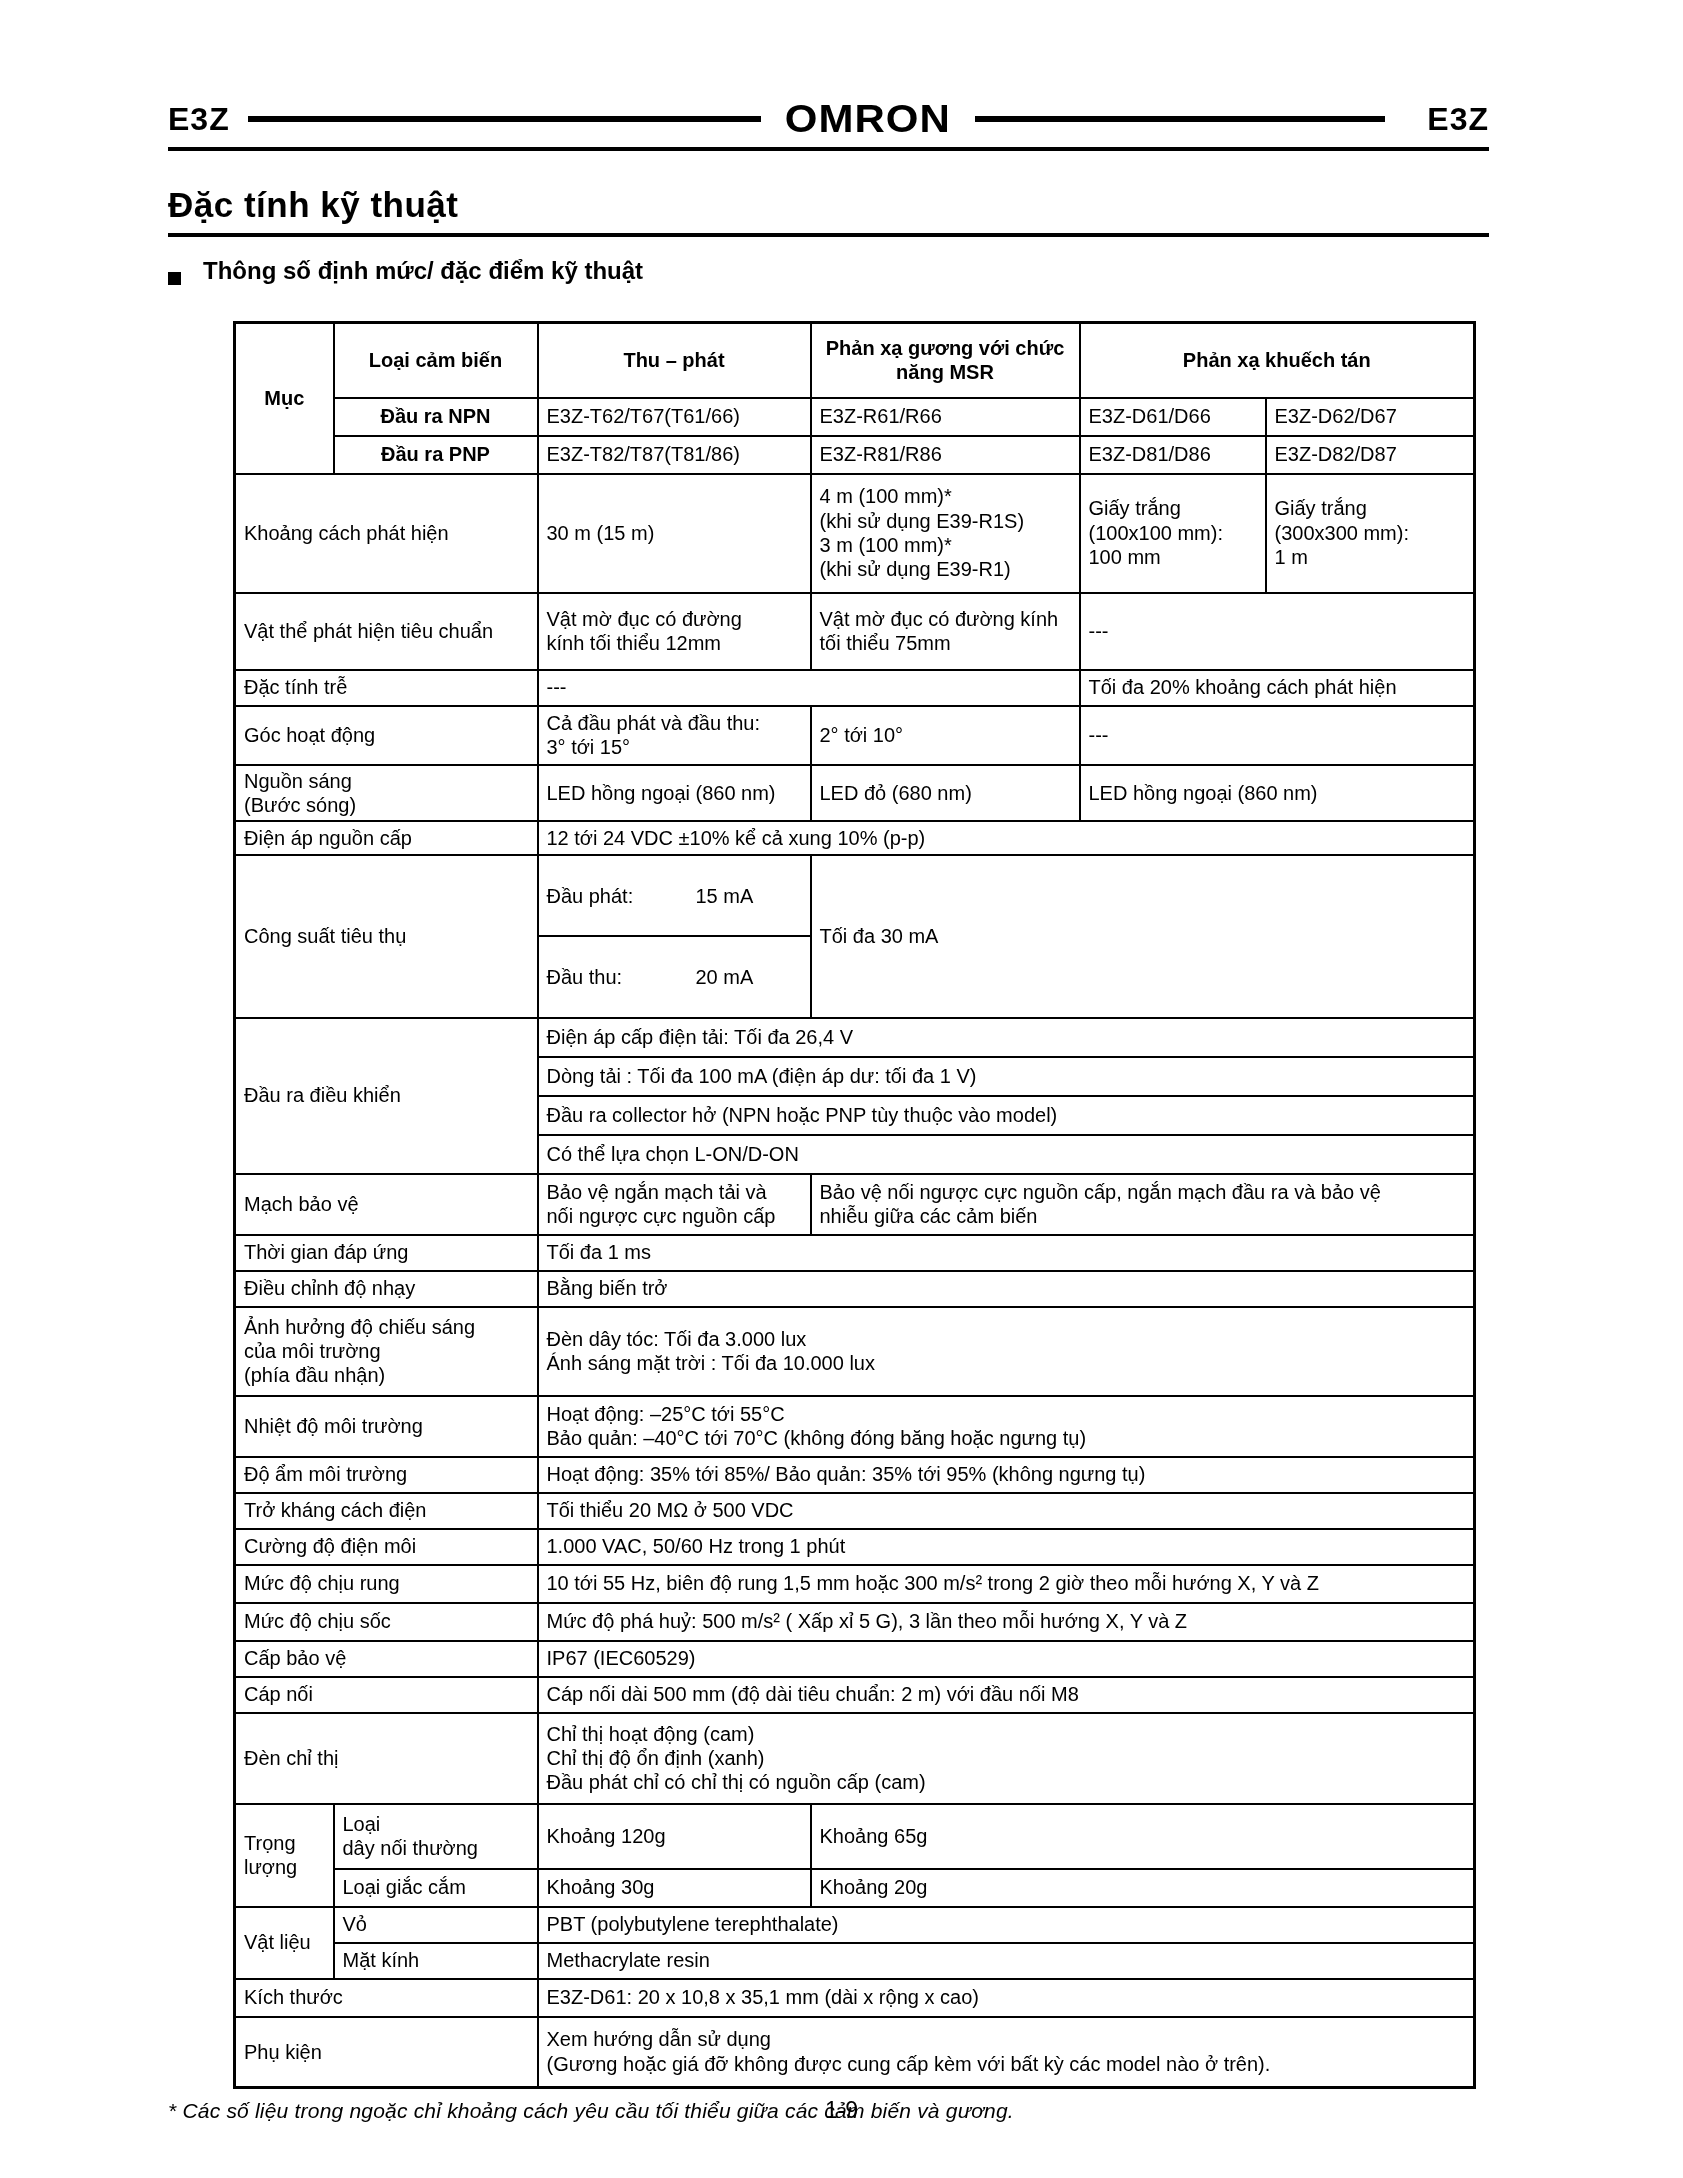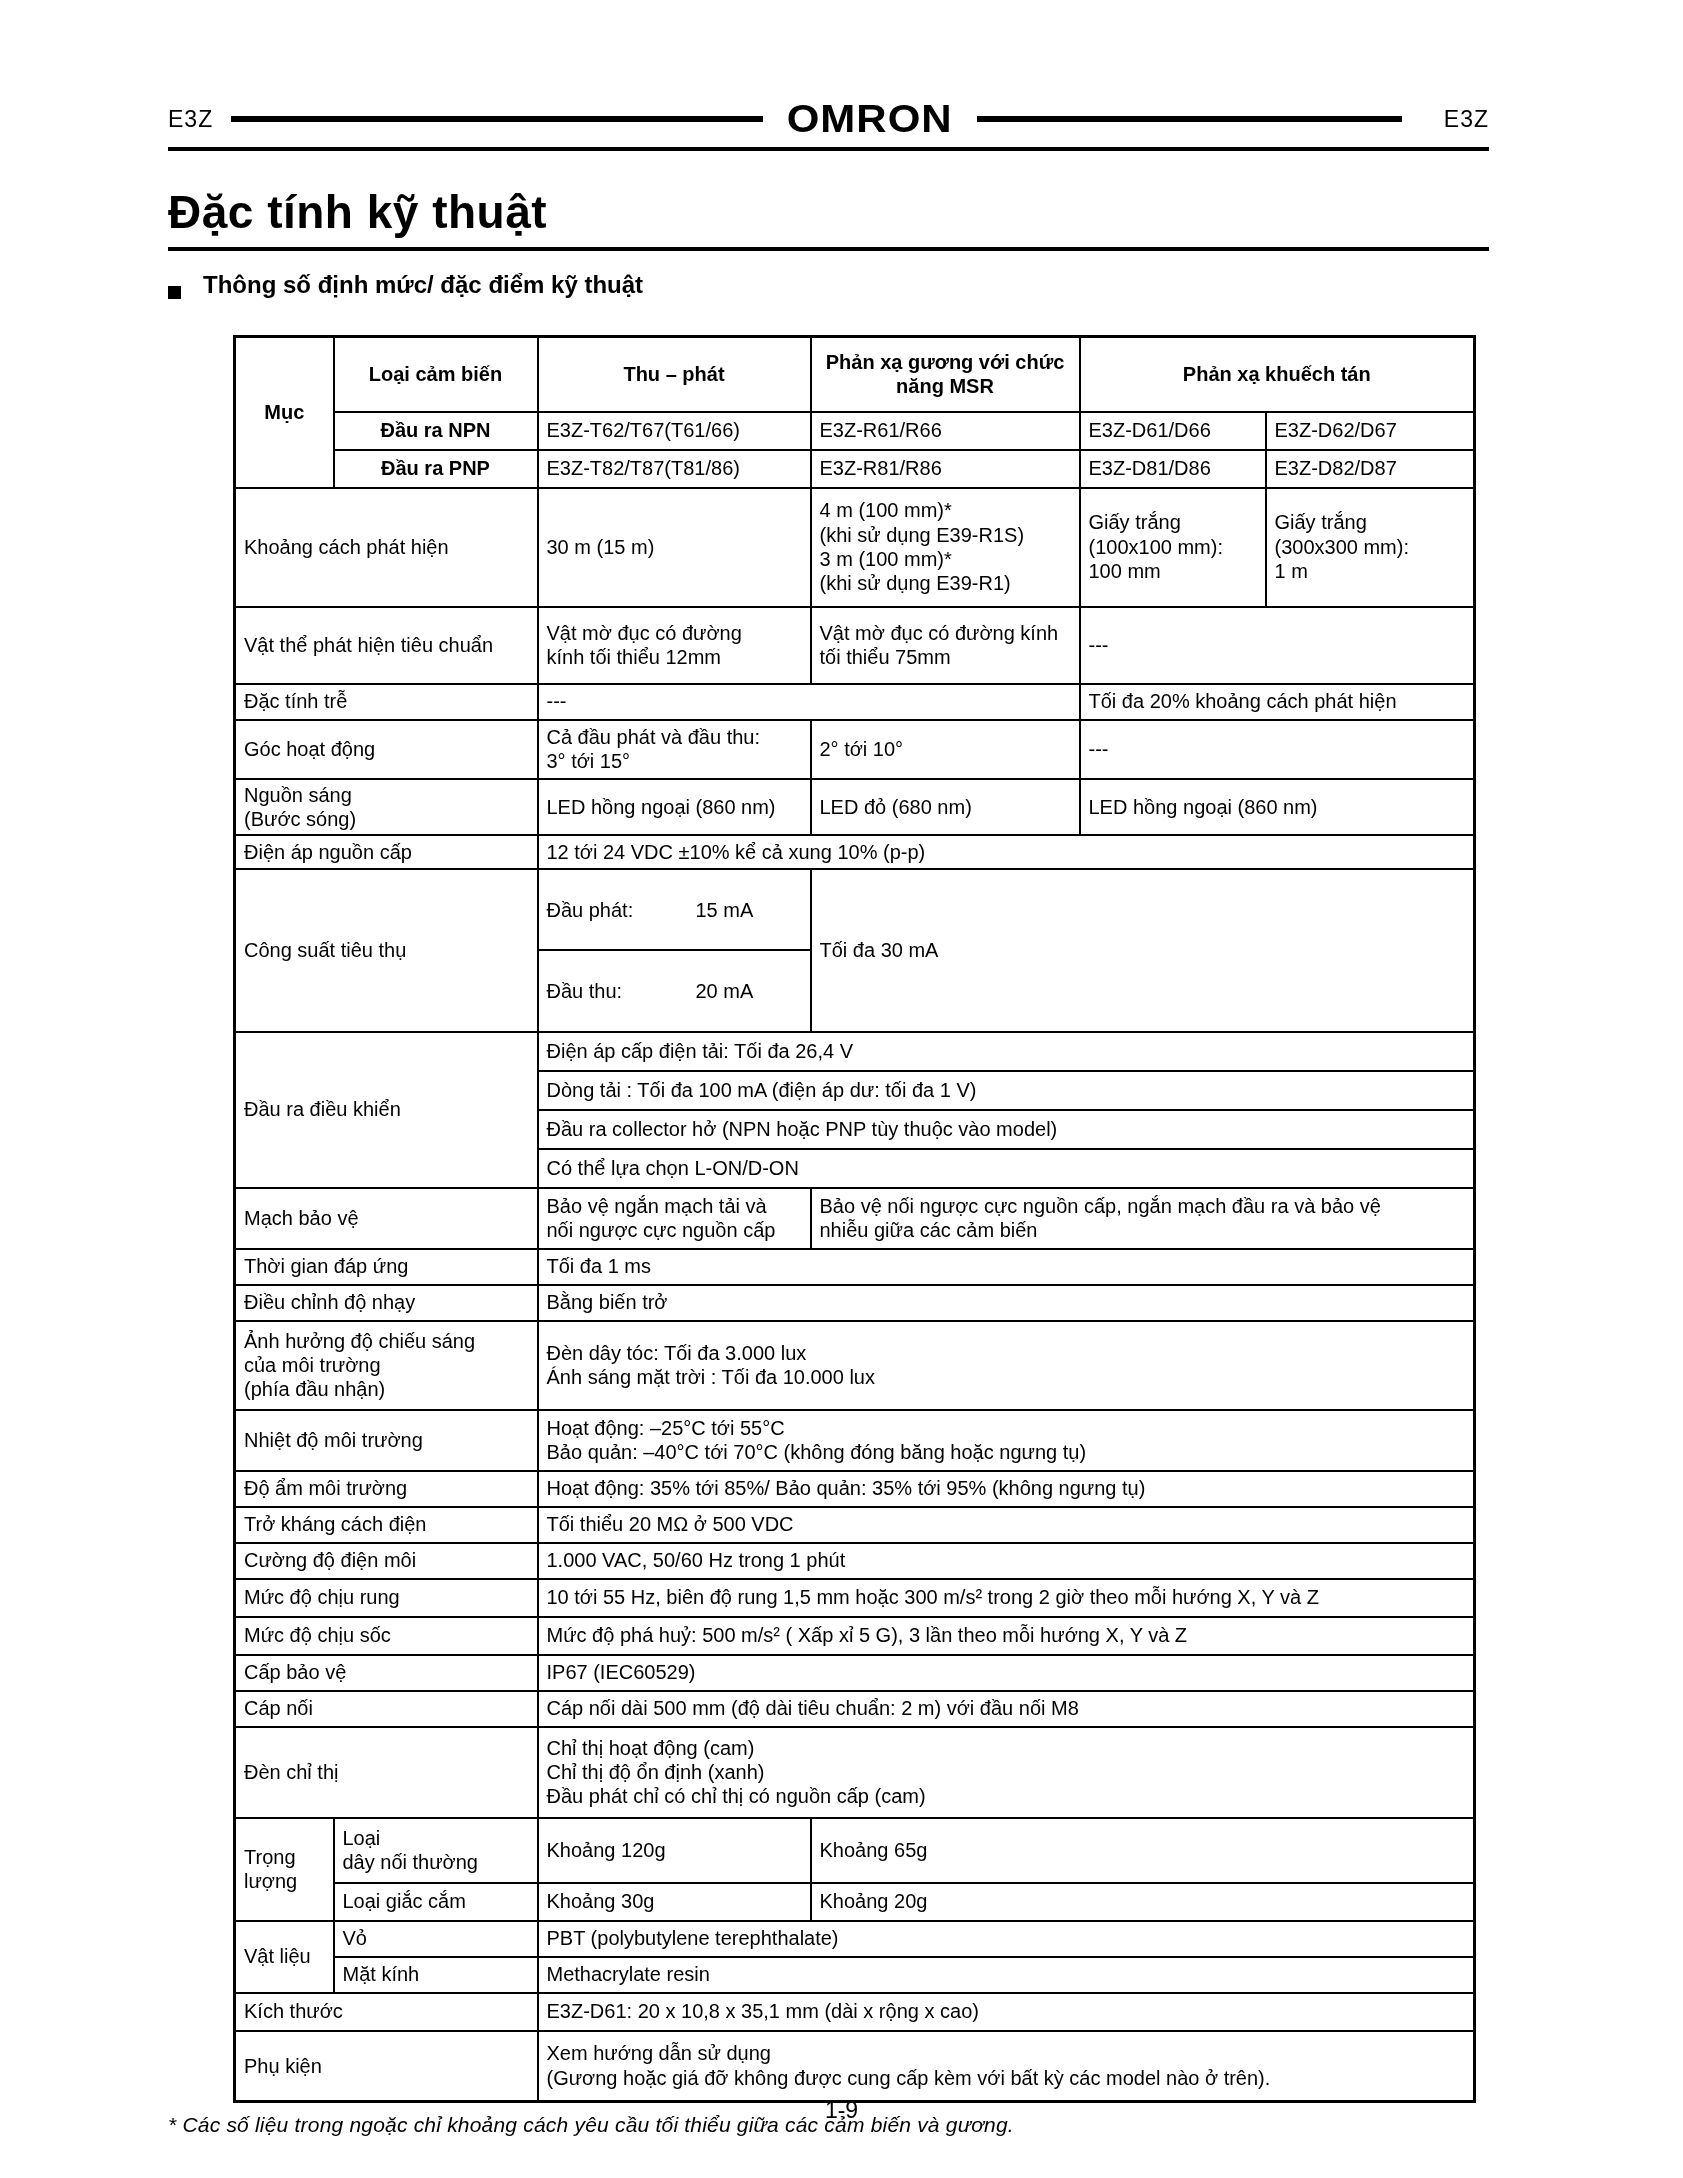--- a/index.html
+++ b/index.html
@@ -8,28 +8,28 @@
     width: 1683px; height: 2178px;
     background: #ffffff;
     color: #000000;
     font-family: "Liberation Sans", "DejaVu Sans", sans-serif;
     overflow: hidden;
   }
   .content { position:absolute; left:168px; top:97px; width:1321px; }
 
   
   .mast { display:flex; align-items:center; height:44px; }
-  .mast .e3z { font-size:23px; font-weight:normal; letter-spacing:1px; }
+  .mast .e3z { font-size:32px; font-weight:bold; letter-spacing:1px; }
   .mast .seg { height:6px; background:#000; }
   .mast .seg.l { flex:1.25; margin-left:18px; margin-right:24px; }
   .mast .seg.r { flex:1.0; margin-left:24px; margin-right:42px; }
   .omron { font-size:42px; font-weight:900; letter-spacing:1px; transform:scaleY(0.92); }
   .rule { height:4px; background:#000; margin-top:6px; }
 
-  h1.title { font-size:46px; font-weight:bold; margin:34px 0 8px 0; letter-spacing:0.5px; }
+  h1.title { font-size:35px; font-weight:bold; margin:34px 0 8px 0; letter-spacing:0.5px; }
   .title-rule { height:4px; background:#000; margin:0; }
 
   .section { display:flex; align-items:flex-end; margin-top:20px; }
   .bullet { width:13px; height:13px; background:#000; margin-top:5px; flex:0 0 auto; }
   h2.section-title { font-size:24px; font-weight:bold; margin:0 0 0 22px; }
 
   
   table.spec {
     border-collapse: collapse;
     table-layout: fixed;

